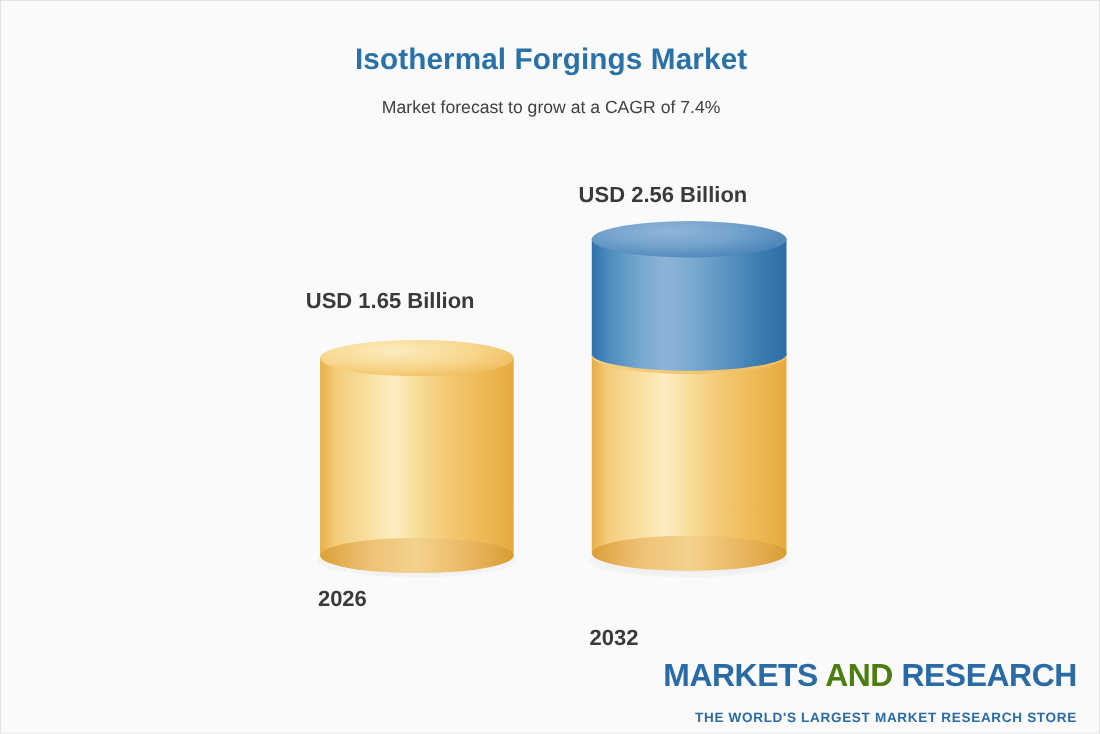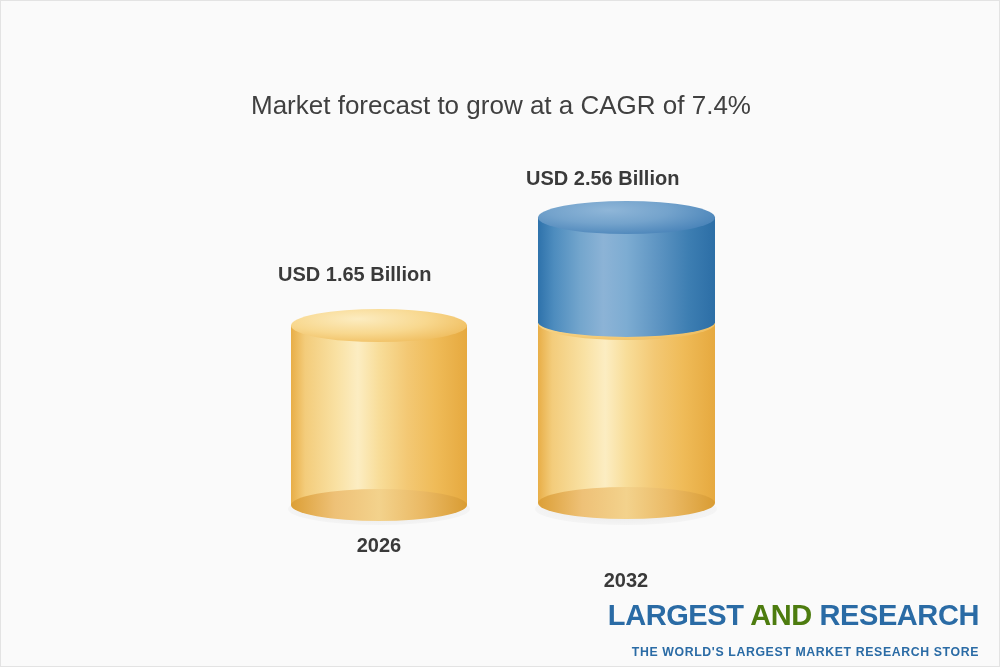--- a/index.html
+++ b/index.html
@@ -31,21 +31,21 @@
     font-weight: bold;
     color: #2a71a8;
     letter-spacing: 0.1px;
   }
   .subtitle {
     position: absolute;
     left: 0;
     top: 89px;
     width: 1000px;
     text-align: center;
-    font-size: 26px;
+    font-size: 16px;
     font-weight: normal;
     color: #404040;
   }
 
   
   .plot {
     position: absolute;
     left: 0;
     top: 0;
     width: 1000px;
@@ -57,21 +57,20 @@
   .value-label {
     position: absolute;
     text-align: left;
     font-size: 20px;
     font-weight: bold;
     color: #3a3a3a;
     white-space: nowrap;
   }
   .cat-label {
     position: absolute;
-    text-align: center;
     font-size: 20px;
     font-weight: bold;
     color: #3a3a3a;
     white-space: nowrap;
   }
 
   
   .cyl {
     position: absolute;
   }
@@ -175,20 +174,21 @@
     color: #2a6ba5;
     letter-spacing: 0.62px;
     margin-top: 14px;
   }
 </style>
 </head>
 <body>
 
 <div class="canvas">
 
+  <div class="title">Isothermal Forgings Market</div>
   <div class="subtitle">Market forecast to grow at a CAGR of 7.4%</div>
 
   <div class="plot">
 
     <div class="bar-group">
 
       <div class="value-label" style="left:277px; top:262px; width:200px;">USD 1.65 Billion</div>
 
       <div class="shadow-ellipse" style="left:287px; top:492px; width:182px; height:32px;"></div>
 
@@ -222,17 +222,17 @@
         <div class="cyl-cap blue-top" style="top:0px; height:33px;"></div>
       </div>
 
       <div class="cat-label" style="left:535px; top:533px; width:180px;margin-top:35px;">2032</div>
     </div>
 
   </div>
 
 
   <div class="logo">
-    <div class="logo-main"><span>LARGEST </span><span class="logo-and">AND </span><span>RESEARCH</span></div>
+    <div class="logo-main"><span>MARKETS </span><span class="logo-and">AND </span><span>RESEARCH</span></div>
     <div class="logo-tag">THE WORLD'S LARGEST MARKET RESEARCH STORE</div>
   </div>
 
 </div>
 
 </body></html>

